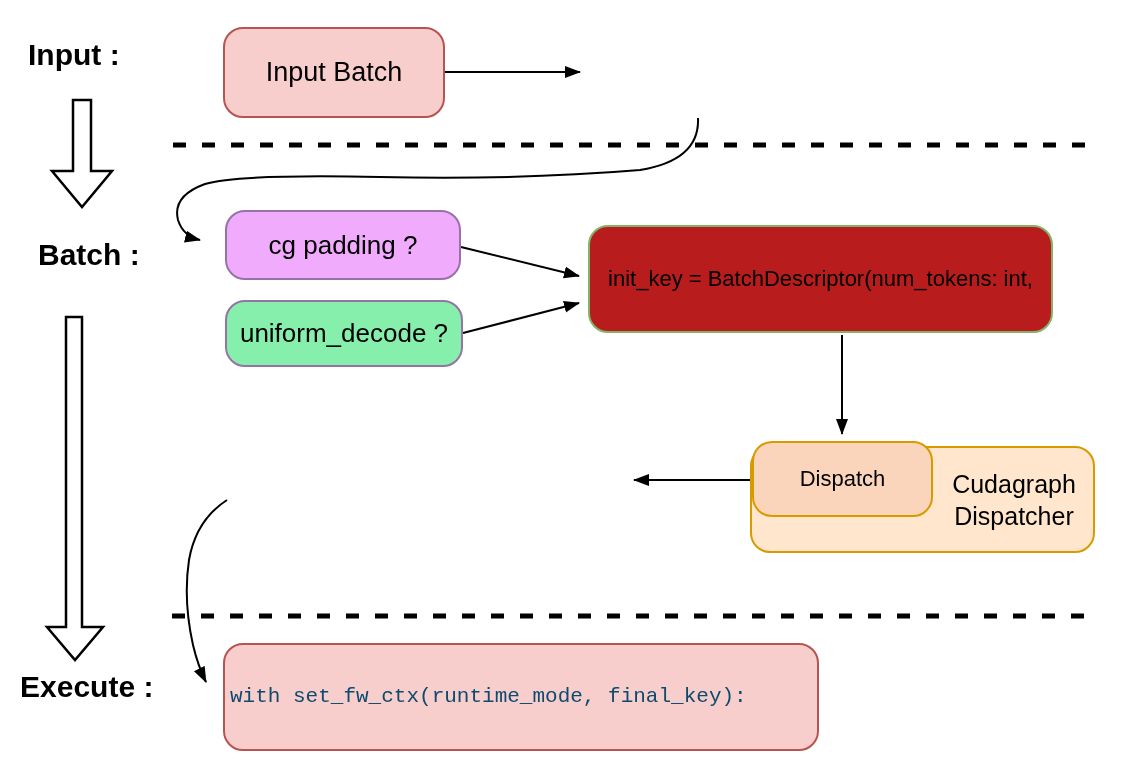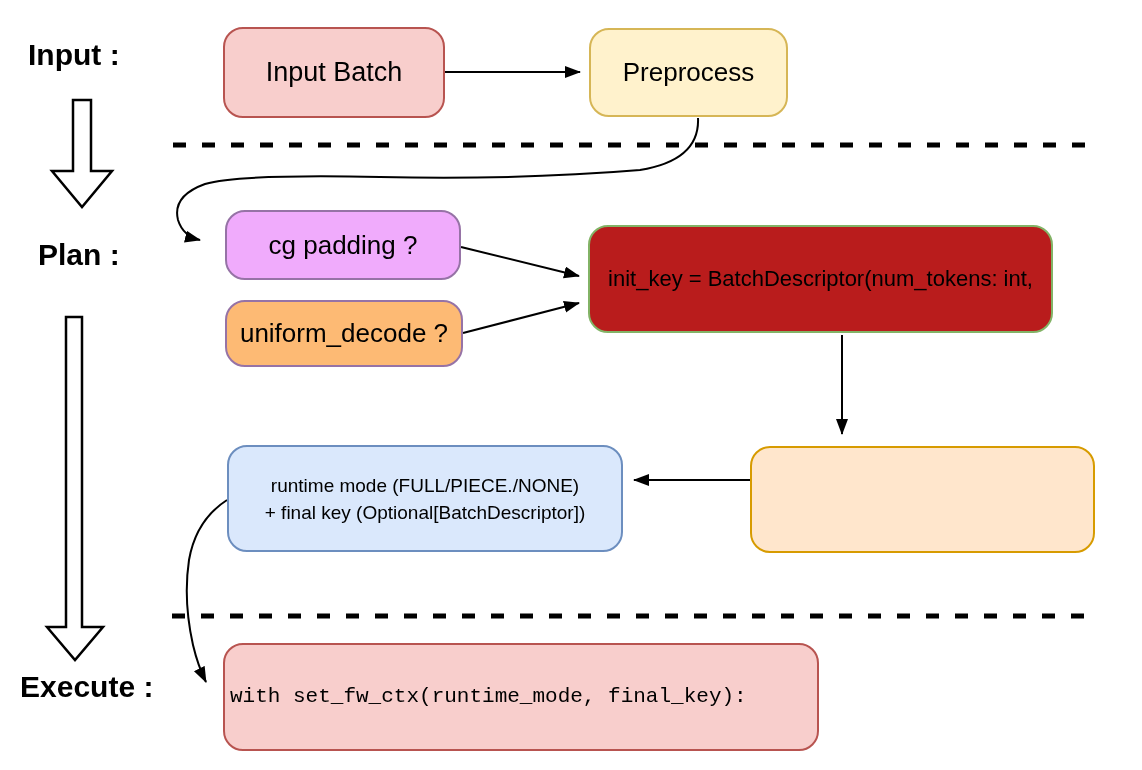--- a/index.html
+++ b/index.html
@@ -11,31 +11,31 @@
   .box{
     position:absolute;box-sizing:border-box;border:2px solid #000;border-radius:20px;
     display:flex;flex-direction:column;align-items:center;justify-content:center;
     text-align:center;line-height:1.25;
   }
   .stage-label{position:absolute;font-weight:bold;font-size:30px;white-space:nowrap;}
 
   .input-batch{left:223px;top:27px;width:222px;height:91px;background:#f8cecc;border-color:#b85450;font-size:27px;}
   .preprocess{left:589px;top:28px;width:199px;height:89px;background:#fff2cc;border-color:#d6b656;font-size:26px;}
   .cg-padding{left:225px;top:210px;width:236px;height:70px;background:#f0abfc;border-color:#9673a6;font-size:26px;}
-  .uniform-decode{left:225px;top:300px;width:238px;height:67px;background:#fdba74;border-color:#9673a6;font-size:26px;}
+  .uniform-decode{left:225px;top:300px;width:238px;height:67px;background:#86efac;border-color:#9673a6;font-size:26px;}
   .init-key{left:588px;top:225px;width:465px;height:108px;background:#b91c1c;border-color:#82b366;font-size:22px;line-height:28px;text-align:center;}
   .cudagraph-outer{left:750px;top:446px;width:345px;height:107px;background:#ffe6cc;border-color:#d79b00;}
   .cudagraph-label{position:absolute;left:933px;top:446px;width:162px;height:107px;display:flex;flex-direction:column;
     align-items:center;justify-content:center;font-size:25px;line-height:32px;text-align:center;}
   .dispatch{left:752px;top:441px;width:181px;height:76px;background:#fbd5bb;border-color:#d79b00;font-size:22px;}
   .runtime-mode{left:227px;top:445px;width:396px;height:107px;background:#dae8fc;border-color:#6c8ebf;font-size:19px;line-height:27px;}
   .execute-box{left:223px;top:643px;width:596px;height:108px;background:#f8cecc;border-color:#b85450;
     align-items:flex-start;justify-content:center;padding-left:5px;}
   .code-line{font-family:"Liberation Mono","DejaVu Sans Mono",monospace;font-size:21px;line-height:28px;
-    color:#000000;white-space:pre;text-align:left;}
+    color:#0c4a6e;white-space:pre;text-align:left;}
 
   .lbl-input{left:28px;top:38px;}
   .lbl-plan{left:38px;top:238px;}
   .lbl-execute{left:20px;top:670px;}
 </style>
 </head>
 <body>
 
 <div class="stage">
 
@@ -55,48 +55,48 @@
     <path d="M445 72 L580 72" stroke="#000" stroke-width="2" fill="none" marker-end="url(#ah)"></path>
     <path d="M698 118 Q700 160 640 170 Q520 180 380 177 Q240 174 205 184 Q172 196 178 220 Q183 236 200 240" stroke="#000" stroke-width="2" fill="none" marker-end="url(#ah)"></path>
     <path d="M461 247 L579 276" stroke="#000" stroke-width="2" fill="none" marker-end="url(#ah)"></path>
     <path d="M463 333 L579 303" stroke="#000" stroke-width="2" fill="none" marker-end="url(#ah)"></path>
     <path d="M842 335 L842 434" stroke="#000" stroke-width="2" fill="none" marker-end="url(#ah)"></path>
     <path d="M750 480 L634 480" stroke="#000" stroke-width="2" fill="none" marker-end="url(#ah)"></path>
     <path d="M227 500 Q196 520 189 560 Q183 600 193 645 Q198 666 206 682" stroke="#000" stroke-width="2" fill="none" marker-end="url(#ah)"></path>
   </svg>
 
   <div class="stage-label lbl-input">Input :</div>
-  <div class="stage-label lbl-plan">Plan :</div>
+  <div class="stage-label lbl-plan">Batch :</div>
   <div class="stage-label lbl-execute">Execute :</div>
 
   <div class="box input-batch">
     <span>Input Batch</span>
   </div>
 
-  <div class="box preprocess">
-    <span>Preprocess</span>
-  </div>
 
   <div class="box cg-padding">
     <span>cg padding ?</span>
   </div>
 
   <div class="box uniform-decode">
     <span>uniform_decode ?</span>
   </div>
 
   <div class="box init-key">
     <span>init_key = BatchDescriptor(num_tokens: int,</span>
   </div>
 
   <div class="box cudagraph-outer"></div>
+  <div class="cudagraph-label">
+    <span>Cudagraph</span>
+    <span>Dispatcher</span>
+  </div>
 
+  <div class="box dispatch">
+    <span>Dispatch</span>
+  </div>
 
-  <div class="box runtime-mode">
-    <span>runtime mode (FULL/PIECE./NONE)</span>
-    <span>+ final key (Optional[BatchDescriptor])</span>
-  </div>
 
   <div class="box execute-box">
     <span class="code-line">with set_fw_ctx(runtime_mode, final_key):</span>
   </div>
 
 </div>
 
 </body></html>

